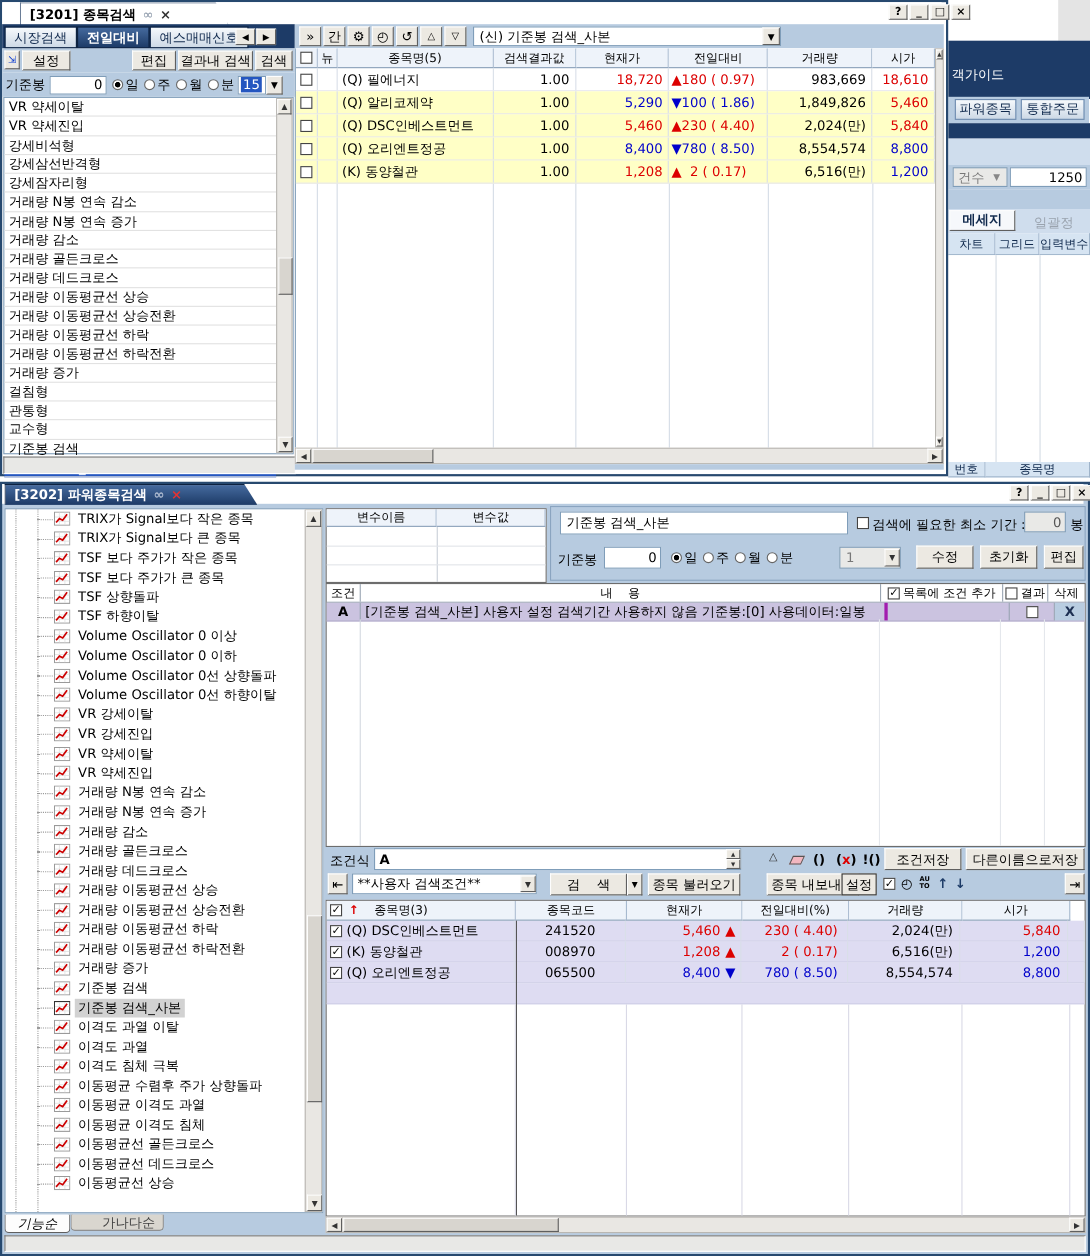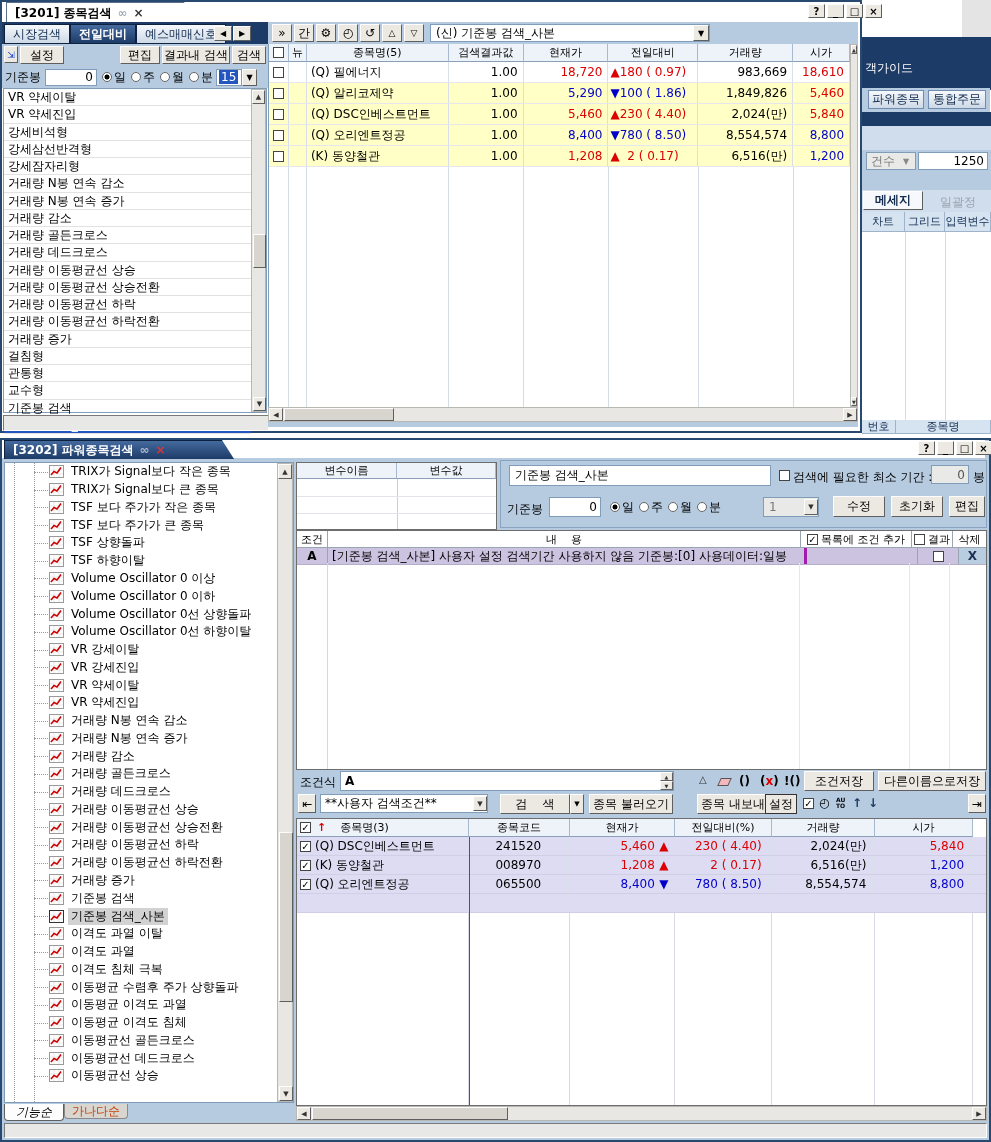--- a/index.html
+++ b/index.html
@@ -100,21 +100,21 @@
     </div>
     <div class="abs" style="left:862px;top:420px;width:129px;height:14px;display:flex;">
       <div class="hdrblue" style="width:34px;height:14px;">번호</div>
       <div class="hdrblue" style="width:95px;height:14px;">종목명</div>
     </div>
   </div>
 
   <div class="abs" style="left:0;top:0;width:858px;height:429px;border:2px solid #27496f;background:#fff;">
 
     <div class="abs" style="left:0;top:0;width:854px;height:20px;background:#fff;">
-      <div class="tab1 abs" style="left:4px;top:0;width:170px;">
+      <div class="tab1 abs" style="left:16px;top:0;width:170px;">
         <span style="font-weight:bold;">[3201] 종목검색</span>
         <span style="color:#8a97a8;margin-left:6px;">∞</span>
         <span style="margin-left:6px;font-weight:bold;color:#333;">×</span>
       </div>
       <div class="abs" style="left:806px;top:2px;display:flex;gap:2px;">
         <div class="b3d wbtn">
             <span>?</span>
           </div>
         <div class="b3d wbtn">
             <span>_</span>
@@ -742,21 +742,21 @@
         <div class="sbtn" style="width:14px;height:15px;">▲</div>
         <div class="thumb abs" style="left:1px;top:368px;width:14px;height:170px;"></div>
         <div class="sbtn abs" style="left:1px;bottom:0;width:14px;height:15px;">▼</div>
       </div>
     </div>
 
     <div class="abs" style="left:2px;top:664px;width:290px;height:17px;display:flex;">
       <div style="width:58px;height:16px;background:#fdfdfd;border:1px solid #5f5f5f;border-top:none;display:flex;align-items:center;justify-content:center;border-radius:0 0 4px 4px;font-style:italic;">
           <span>기능순</span>
         </div>
-      <div style="width:62px;height:14px;background:#d9d6cf;border:1px solid #8a8a8a;border-top:none;display:flex;align-items:center;justify-content:center;border-radius:0 0 4px 4px;color:#c2410c;">
+      <div style="width:62px;height:14px;background:#d9d6cf;border:1px solid #8a8a8a;border-top:none;display:flex;align-items:center;justify-content:center;border-radius:0 0 4px 4px;color:#404040;padding-left:21px;">
           <span>가나다순</span>
         </div>
     </div>
 
     <div class="abs sunken" style="left:2px;top:683px;width:981px;height:13px;"></div>
 
     <div class="abs" style="left:294px;top:22px;width:201px;height:68px;background:#fff;border:1px solid #6d6d6d;box-sizing:border-box;">
       <div class="row" style="height:16px;">
         <div class="hcell" style="width:100px;">변수이름</div>
         <div class="hcell" style="width:99px;">변수값</div>

